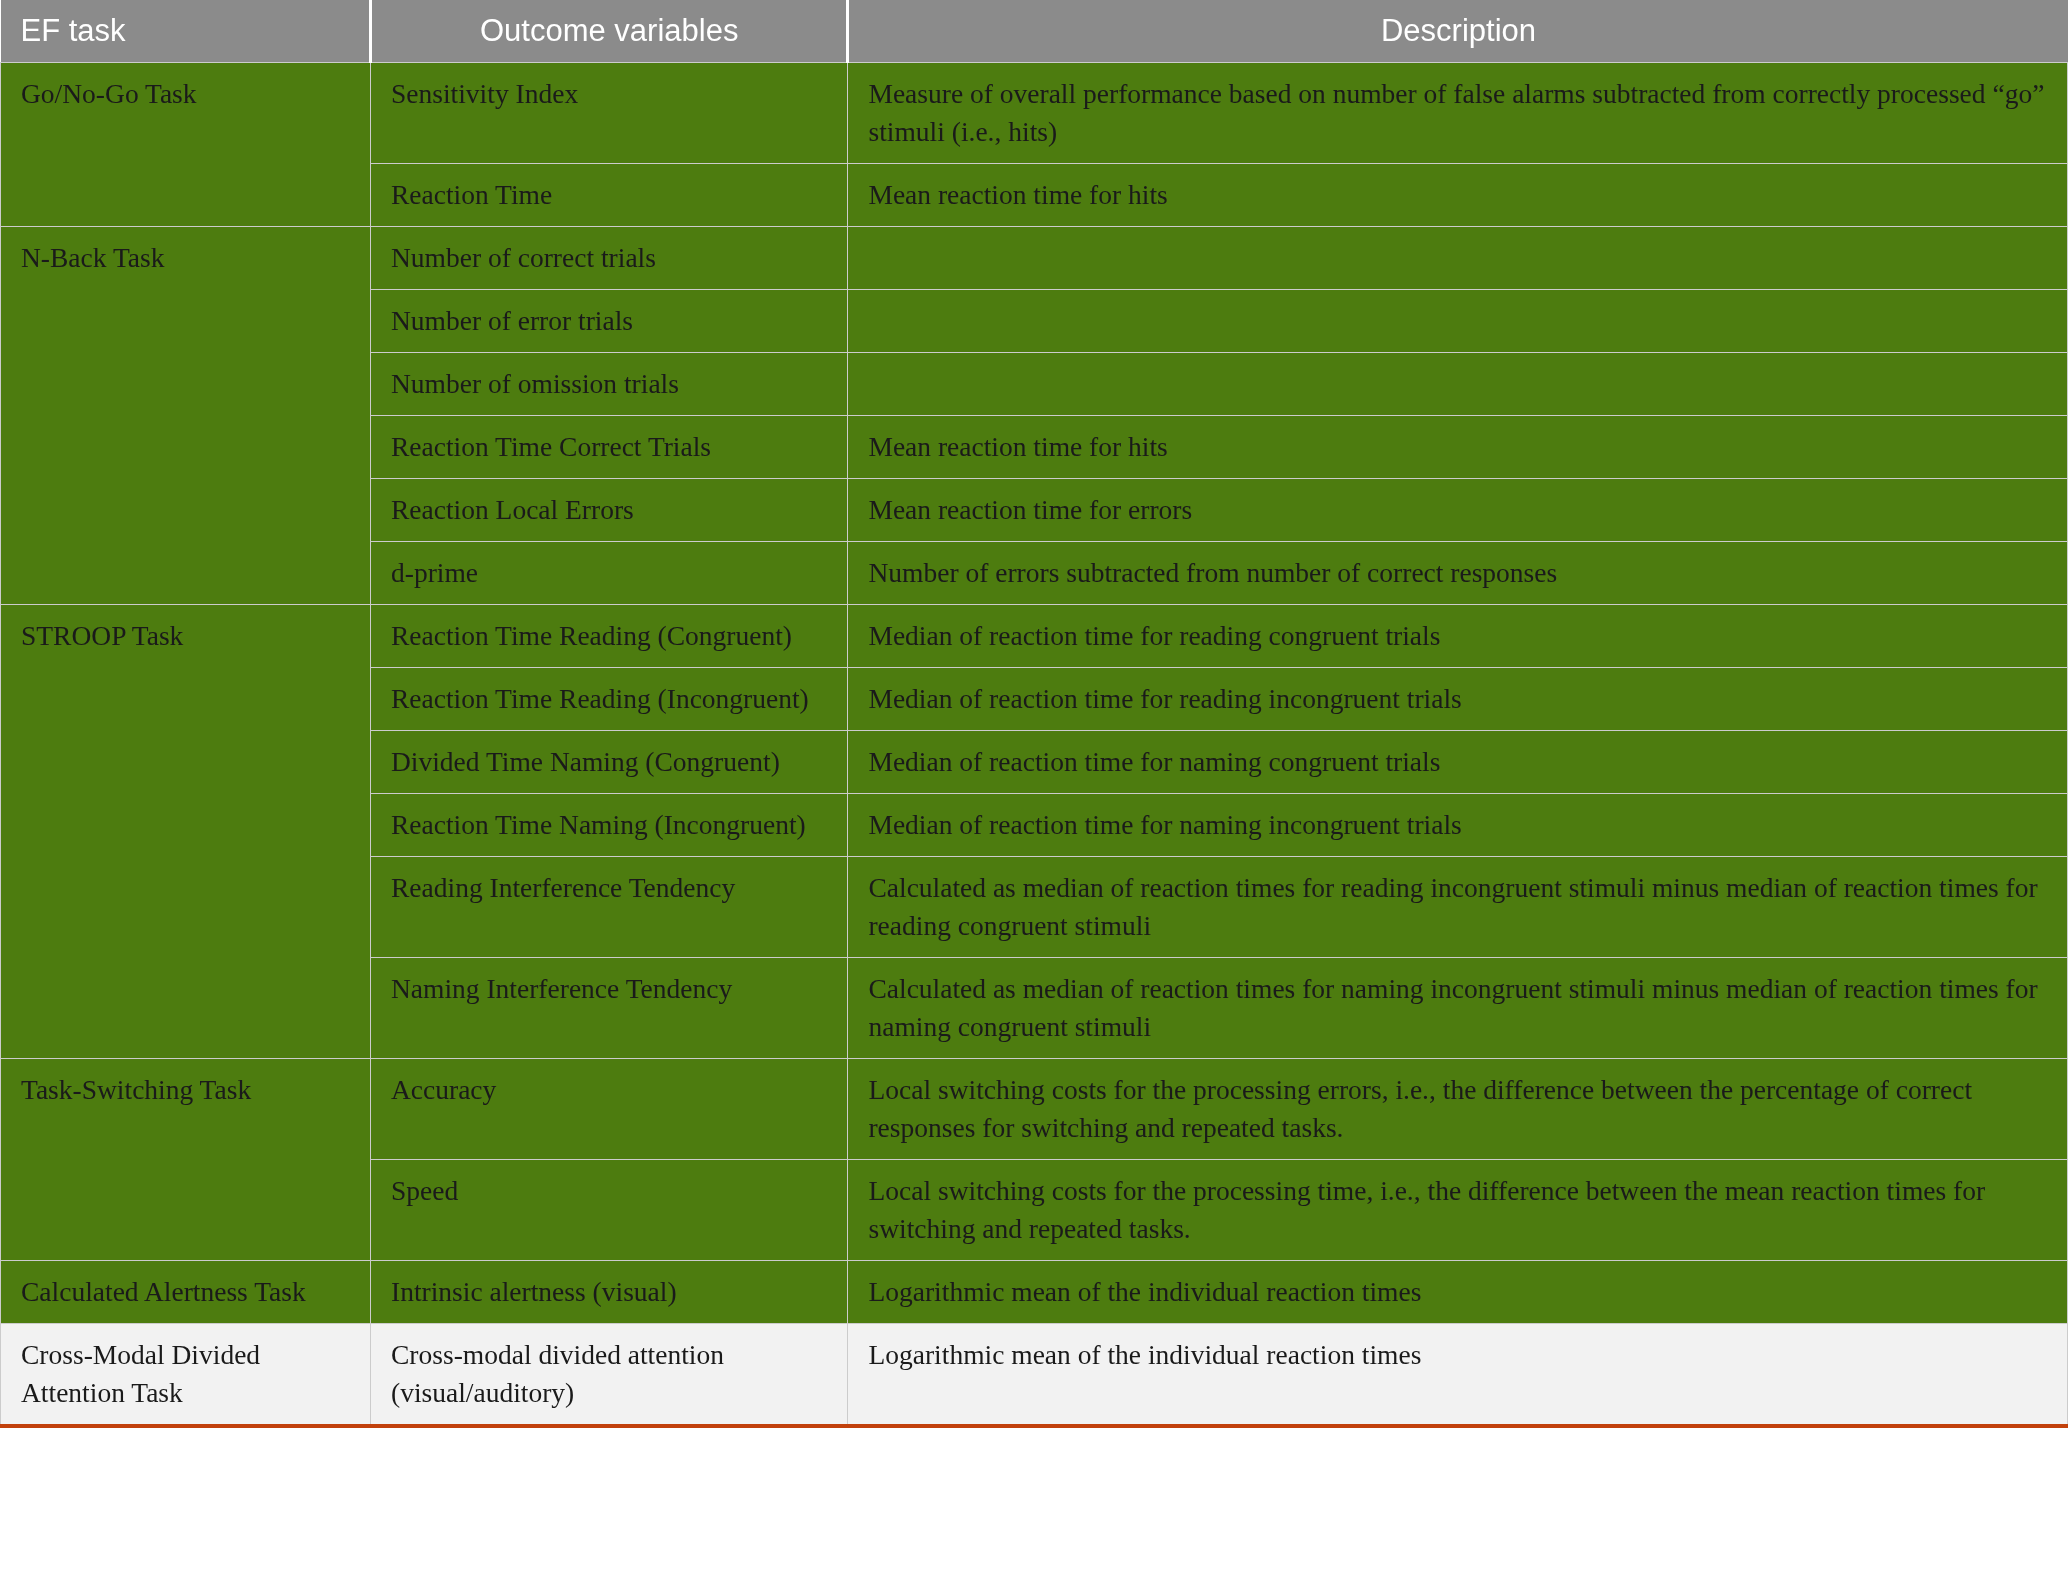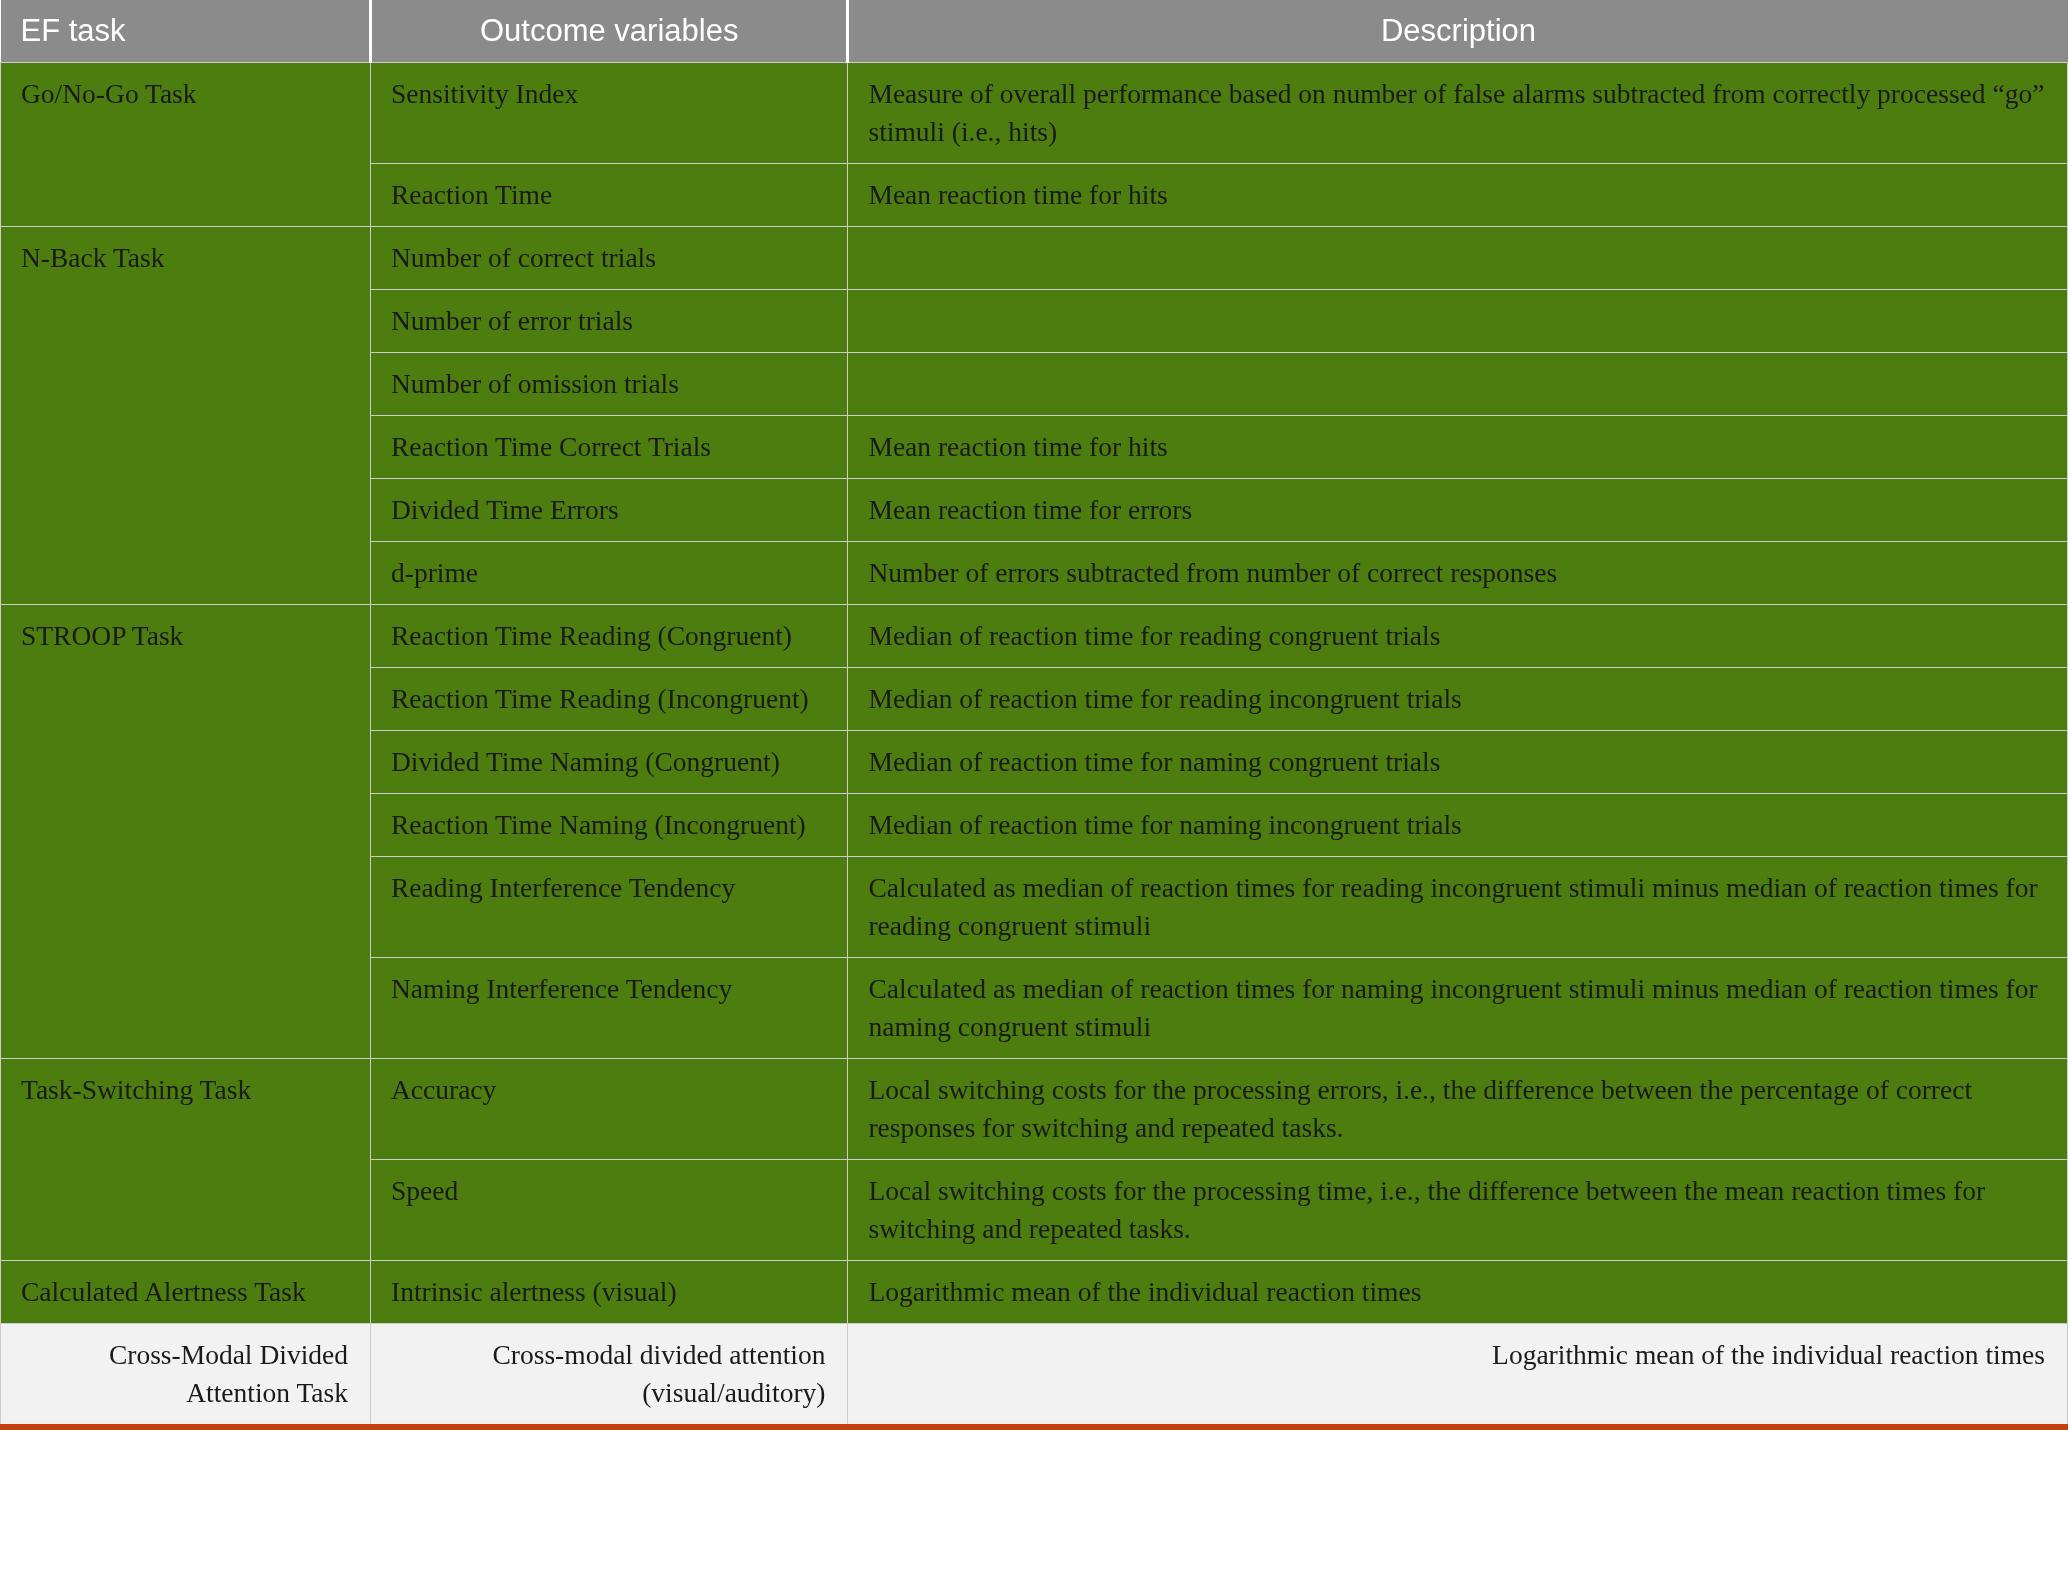--- a/index.html
+++ b/index.html
@@ -37,21 +37,21 @@
 
   tbody td {
     border: 1px solid #cccccc;
     font-size: 27.5px;
     line-height: 38px;
     padding: 12px 22px 12px 20px;
     vertical-align: top;
     background: #4d7c0f;
   }
   tbody tr.shaded td { background: var(--shaded-bg, #f2f2f2); }
-  tbody tr:last-child td { border-bottom: 6px solid #c2410c; text-align: right; }
+  tbody tr:last-child td { border-bottom: 4px solid #c2410c; }
 </style>
 </head>
 <body>
 
 <div class="table-wrap">
   <table>
     <colgroup>
       <col class="col-task">
       <col class="col-outcome">
       <col class="col-desc">
@@ -84,21 +84,21 @@
         </tr>
         <tr>
           <td>Number of omission trials</td>
           <td></td>
         </tr>
         <tr>
           <td>Reaction Time Correct Trials</td>
           <td>Mean reaction time for hits</td>
         </tr>
         <tr>
-          <td>Divided Time Errors</td>
+          <td>Reaction Local Errors</td>
           <td>Mean reaction time for errors</td>
         </tr>
         <tr>
           <td>d-prime</td>
           <td>Number of errors subtracted from number of correct responses</td>
         </tr>
         <tr>
           <td rowspan="6">STROOP Task</td>
           <td>Reaction Time Reading (Congruent)</td>
           <td>Median of reaction time for reading congruent trials</td>

